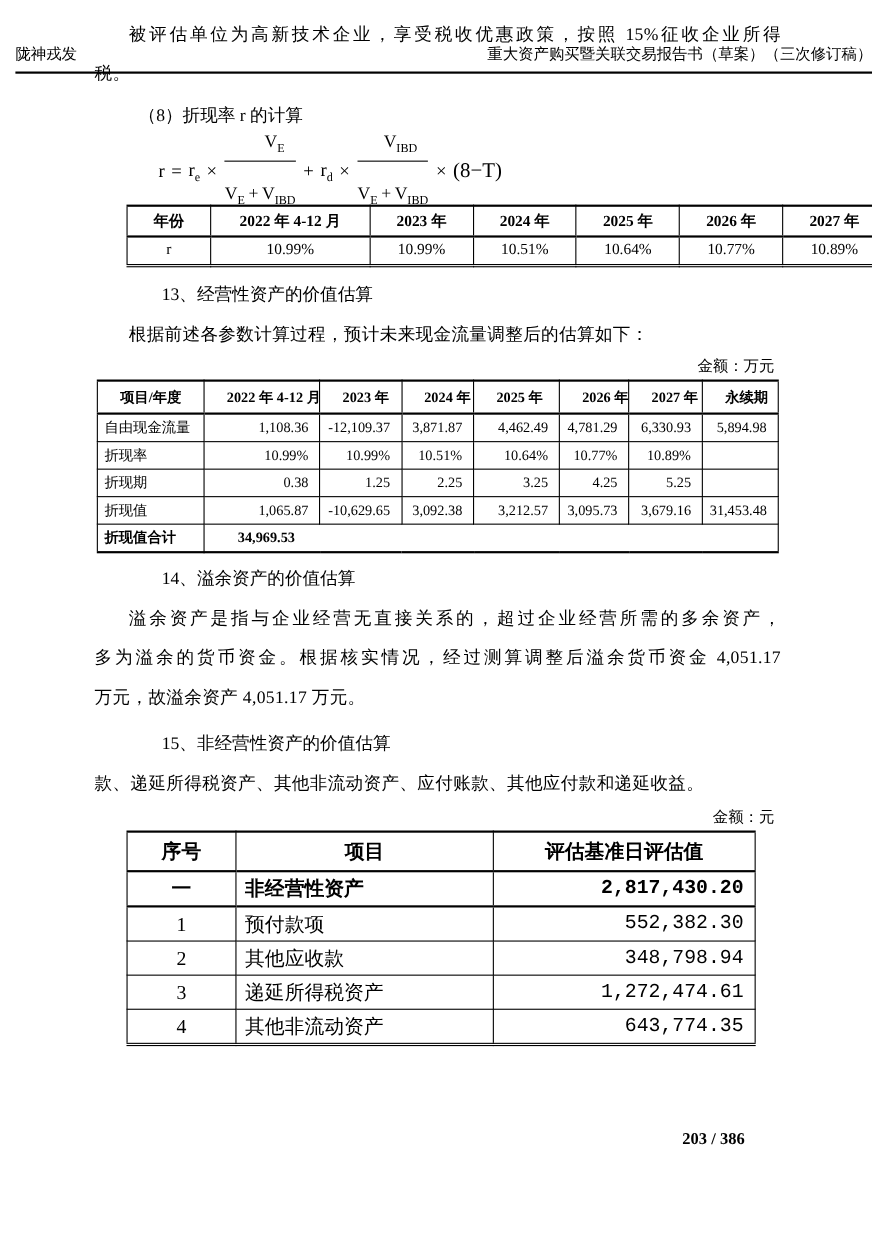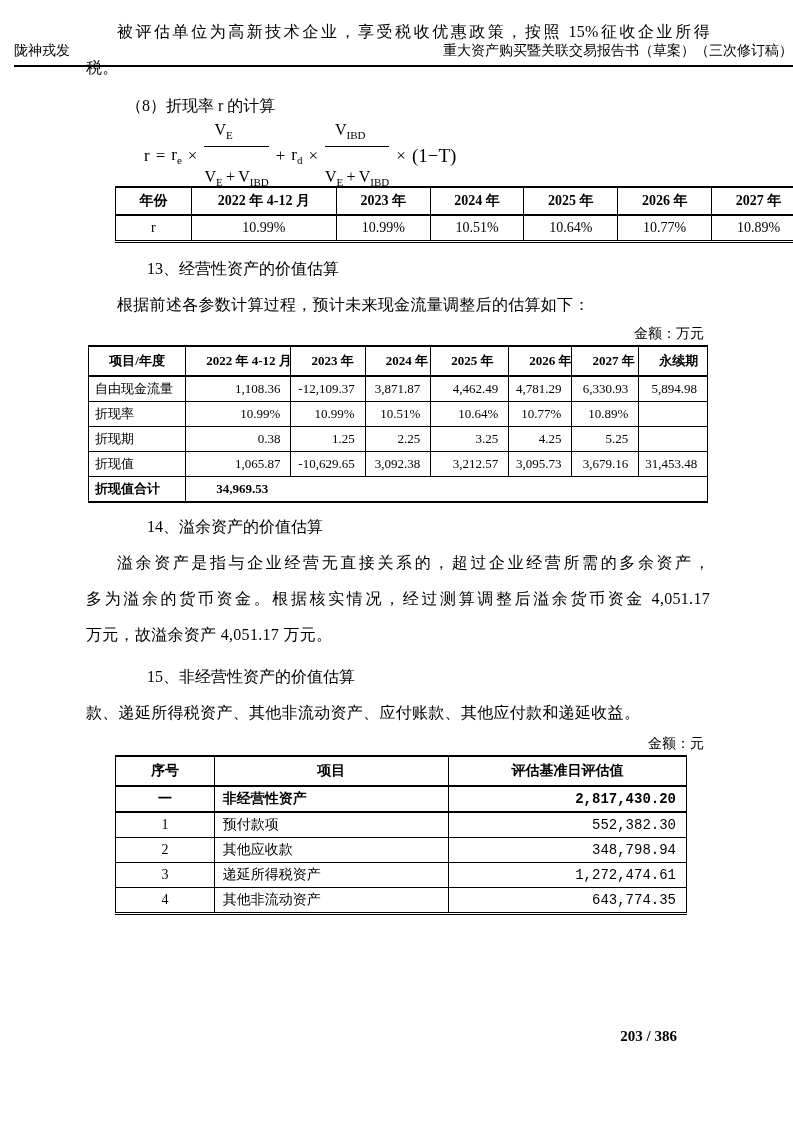--- a/index.html
+++ b/index.html
@@ -21,21 +21,21 @@
   .sec-title { font-size:16px; line-height:36px; }
   .s8 { text-indent:40px; margin-top:2px; }
   .snum { text-indent:61px; }
   .unit { font-size:14px; line-height:18px; text-align:right; padding-right:6px; margin-top:2px; }
 
   
   .formula { margin:8px 0 2px 55px; height:48px; display:flex; align-items:center;
              font-size:17px; }
   .formula .tok { margin:0 3px; }
   .formula sub { font-size:11px; }
-  .frac { display:inline-flex; flex-direction:column; text-align:left; margin:0 4px;
+  .frac { display:inline-flex; flex-direction:column; text-align:right; margin:0 4px;
           font-size:16px; line-height:19px;gap:19px; }
   .frac .num { border-bottom:1px solid #000; padding:0 10px 1px; }
   .frac .den { padding-top:1px; }
   .paren { font-size:19px; }
 
   
   table { border-collapse:collapse; table-layout:fixed; }
   .tbl th, .tbl td { border:1px solid #000; overflow:hidden; white-space:nowrap; }
   .tbl th { font-weight:bold; text-align:center; }
 
@@ -45,21 +45,21 @@
 
   .cf-table { width:620px; margin:2px 0 0 2px; font-size:13px; }
   .cf-table { border-top:2px solid #000; border-bottom:2px solid #000; }
   .cf-table th { padding:5px 20px; border-bottom:2px solid #000; }
   .cf-table td { padding:3px 8px 3px 6px; }
   .cf-table td.lab { text-align:left; }
   .cf-table td.num { text-align:right; padding-right:10px; }
   .cf-table tr.total td { font-weight:bold; }
   .cf-table td.totval { text-align:left; padding-left:30px; }
 
-  .asset-table { width:572px; margin:2px 0 0 29px; border-top:2px solid #000; border-bottom:3px double #000; font-size:14px; }
+  .asset-table { width:572px; margin:2px 0 0 29px; border-top:2px solid #000; border-bottom:3px double #000; font-size:18px; }
   .asset-table th { padding:5px 2px; border-bottom:2px solid #000; }
   .asset-table td { padding:3px 0; }
   .asset-table td.cno { text-align:center; }
   .asset-table td.citem { text-align:left; padding-left:8px; }
   .asset-table td.cval { text-align:right; padding-right:10px;font-family:Liberation Mono, monospace; }
   .asset-table tr.hl td { font-weight:bold; border-bottom:2px solid #000; }
 
   .footer { position:absolute; top:1028px; right:116px; font-size:15px; font-weight:bold; }
 </style>
 </head>
@@ -89,21 +89,21 @@
         <span class="den"><span>V</span><sub>E</sub> <span>+</span> <span>V</span><sub>IBD</sub></span>
       </span>
       <span class="tok">+</span>
       <span class="tok"><span>r</span><sub>d</sub></span>
       <span class="tok">×</span>
       <span class="frac">
         <span class="num"><span>V</span><sub>IBD</sub></span>
         <span class="den"><span>V</span><sub>E</sub> <span>+</span> <span>V</span><sub>IBD</sub></span>
       </span>
       <span class="tok">×</span>
-      <span class="tok paren">(1−T)</span>
+      <span class="tok paren">(8−T)</span>
     </div>
 
     <table class="tbl r-table">
       <colgroup>
         <col style="width:11%">
           <col style="width:21%">
           <col style="width:13.6%">
           <col style="width:13.6%">
         <col style="width:13.6%">
           <col style="width:13.6%">

